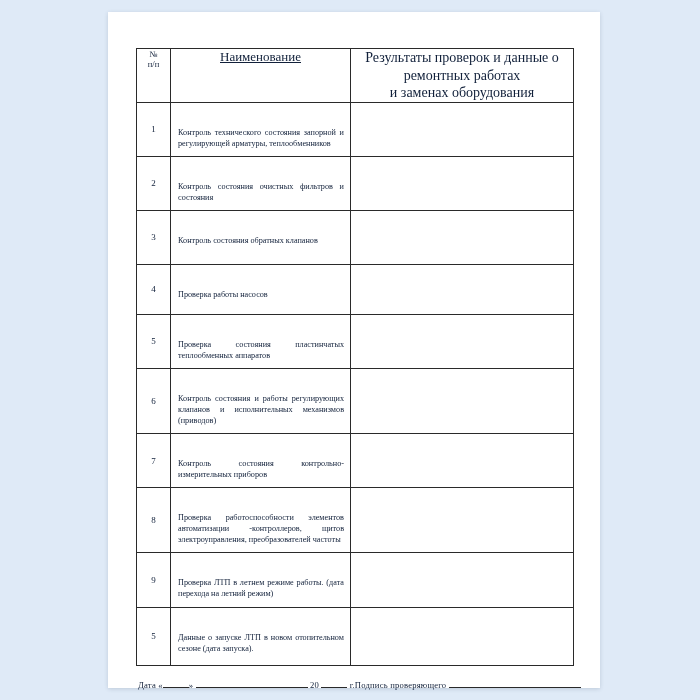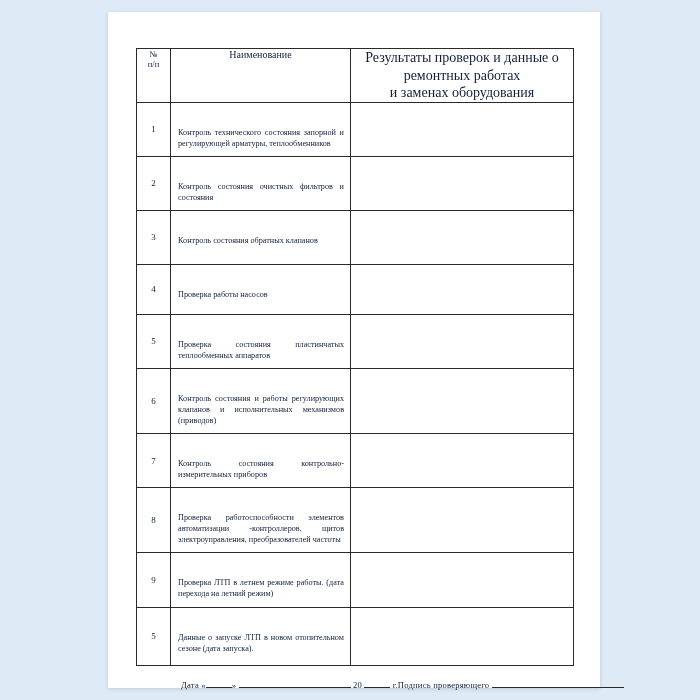--- a/index.html
+++ b/index.html
@@ -52,21 +52,21 @@
     vertical-align: middle;
     font-size: 8.5px;
     line-height: 1.25;
     padding: 6px 3px;
     color: #11203a;
   }
   .hdr-num {
     font-size: 8.5px;
     line-height: 1.2;
   }
-  .hdr-name { font-size: 10px; }
+  .hdr-name { font-size: 13px; text-decoration: underline; }
   .hdr-res { font-size: 14px; padding-left: 8px; padding-right: 8px; }
 
   tbody td.cell-num {
     text-align: center;
     vertical-align: middle;
     font-size: 9px;
     color: #11203a;
   }
   tbody td.cell-name {
     font-size: 8.2px;
@@ -92,21 +92,20 @@
   .r10 { height: 58px; }
 
   .footer {
     margin-top: 12px;
     display: flex;
     justify-content: space-between;
     align-items: flex-end;
     font-size: 8.6px;
     color: #11203a;
     padding: 0 2px;
-    margin-left: 43px;
   }
   .footer .left { white-space: nowrap; letter-spacing: 0.2px; }
   .footer .right { white-space: nowrap; letter-spacing: 0.2px; }
   .u { display: inline-block; border-bottom: 1px solid #2a2a2a; height: 9px; vertical-align: baseline; }
   .u-long { width: 112px; }
   .u-short { width: 26px; }
   .u-sig { width: 132px; }
 </style>
 </head>
 <body>

